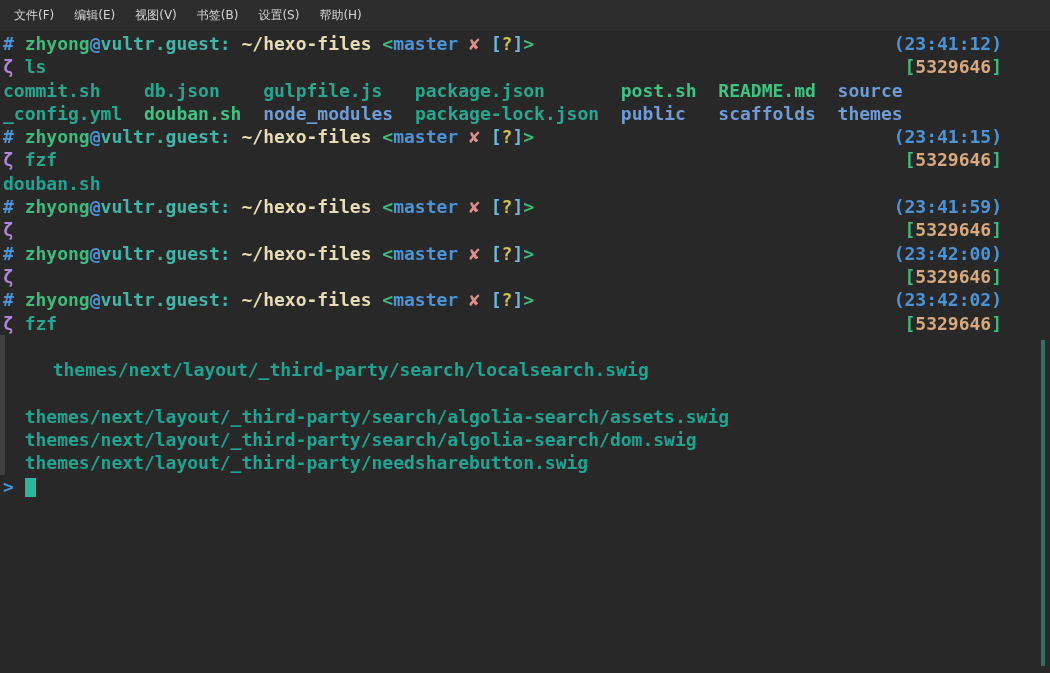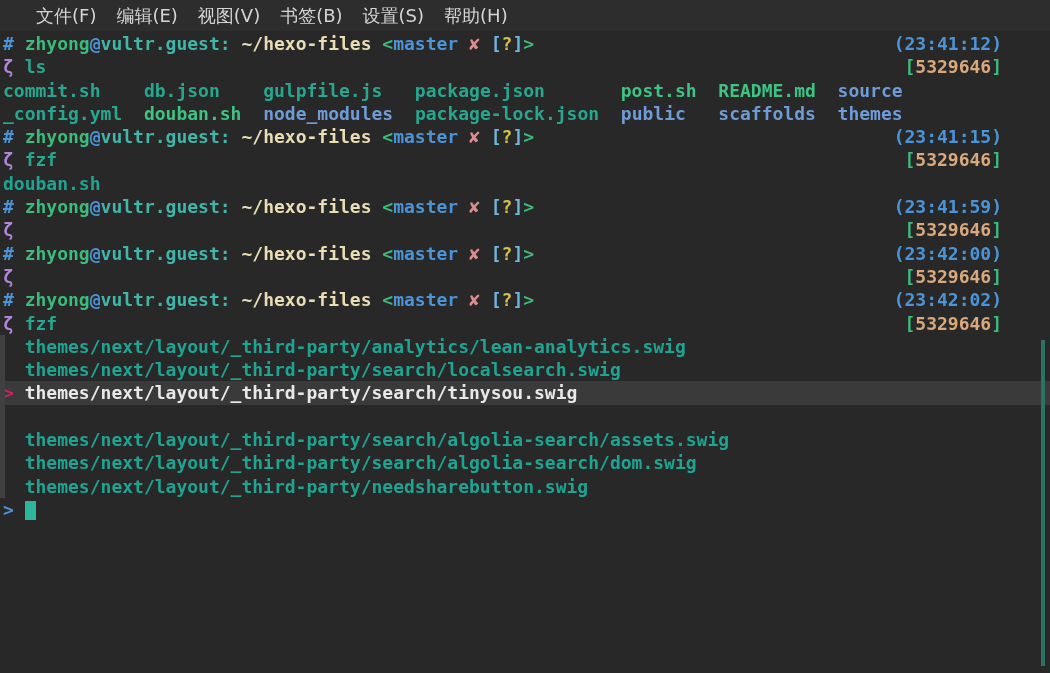--- a/index.html
+++ b/index.html
@@ -1,22 +1,22 @@
 <!DOCTYPE html>
 <html style="--bg: #282828; --menubar-bg: #2d2d2d; --menu-fg: #d5d5d5; --fg: #d0d0d0; --blue: #4c94d8; --green: #3cbb7c; --teal: #40b5a8; --file: #27a78f; --item: #1fa491; --dir: #6f9bd6; --exec: #3ec383; --cream: #e9ddb4; --pink: #dc8d8d; --cyan: #6fb7dd; --yellow: #cfc14a; --purple: #af87d6; --tan: #d9a97e; --khaki: #c2bd7c; --pointer: #cc2264; --seltext: #e8e8e8; --selbg: #3a3a3a; --gutter: #404040; --cursor: #2cb79c; --scrollbar: #2e7265;"><head>
 <meta charset="utf-8">
 <style>
   * { margin:0; padding:0; box-sizing:border-box; }
   html,body { width:1050px; height:673px; overflow:hidden; background:var(--bg,#282828); }
   .app { width:1050px; height:673px; display:flex; flex-direction:column;
          font-family:"DejaVu Sans Mono","Liberation Mono",monospace; }
   .menubar { height:31px; flex:0 0 31px; background:var(--menubar-bg,#2d2d2d);
-             display:flex; align-items:center; padding-left:26px;
+             display:flex; align-items:center; padding-left:4px;
              font-family:"DejaVu Sans","Liberation Sans",sans-serif;
-             font-size:18px; color:var(--menu-fg,#d5d5d5); }
+             font-size:12px; color:var(--menu-fg,#d5d5d5); }
   .menu-item { padding:0 10px; line-height:31px; cursor:default; }
   .terminal { position:relative; flex:1; background:var(--bg,#282828);
               font-size:18px; line-height:23.3px; padding-top:1px;font-weight:bold; }
   .term-line { position:relative; height:23.3px; white-space:pre; padding-left:3px;
                font-size:18px; line-height:23.3px; }
   .term-line span { white-space:pre; }
   .term-line .right { position:absolute; right:48px; top:0; }
   .term-line.selected { background:var(--selbg,#3a3a3a); }
   .fzf-row::before { content:""; position:absolute; left:0; top:0; bottom:0;
                      width:5px; background:var(--gutter,#404040); }
@@ -46,23 +46,22 @@
         <div class="term-line"><span style="color: rgb(39, 167, 143);">_config.yml</span><span style="color: rgb(208, 208, 208);">  </span><span style="color: rgb(62, 195, 131);">douban.sh</span><span style="color: rgb(208, 208, 208);">  </span><span style="color: rgb(111, 155, 214);">node_modules</span><span style="color: rgb(208, 208, 208);">  </span><span style="color: rgb(39, 167, 143);">package-lock.json</span><span style="color: rgb(208, 208, 208);">  </span><span style="color: rgb(111, 155, 214);">public</span><span style="color: rgb(208, 208, 208);">   </span><span style="color: rgb(111, 155, 214);">scaffolds</span><span style="color: rgb(208, 208, 208);">  </span><span style="color: rgb(111, 155, 214);">themes</span></div>
         <div class="term-line"><span style="color: rgb(76, 148, 216);"># </span><span style="color: rgb(60, 187, 124);">zhyong</span><span style="color: rgb(76, 148, 216);">@</span><span style="color: rgb(64, 181, 168);">vultr.guest: </span><span style="color: rgb(233, 221, 180);">~/hexo-files </span><span style="color: rgb(60, 187, 124);">&lt;</span><span style="color: rgb(76, 148, 216);">master </span><span style="color: rgb(220, 141, 141);">✘ </span><span style="color: rgb(111, 183, 221);">[</span><span style="color: rgb(207, 193, 74);">?</span><span style="color: rgb(111, 183, 221);">]</span><span style="color: rgb(60, 187, 124);">&gt;</span><span class="right"><span style="color: rgb(76, 148, 216);">(23:41:15)</span></span></div>
         <div class="term-line"><span style="color: rgb(175, 135, 214);">ζ </span><span style="color: rgb(39, 167, 143);">fzf</span><span class="right"><span style="color: rgb(60, 187, 124);">[</span><span style="color: rgb(217, 169, 126);">5329646</span><span style="color: rgb(60, 187, 124);">]</span></span></div>
         <div class="term-line"><span style="color: rgb(31, 164, 145);">douban.sh</span></div>
         <div class="term-line"><span style="color: rgb(76, 148, 216);"># </span><span style="color: rgb(60, 187, 124);">zhyong</span><span style="color: rgb(76, 148, 216);">@</span><span style="color: rgb(64, 181, 168);">vultr.guest: </span><span style="color: rgb(233, 221, 180);">~/hexo-files </span><span style="color: rgb(60, 187, 124);">&lt;</span><span style="color: rgb(76, 148, 216);">master </span><span style="color: rgb(220, 141, 141);">✘ </span><span style="color: rgb(111, 183, 221);">[</span><span style="color: rgb(207, 193, 74);">?</span><span style="color: rgb(111, 183, 221);">]</span><span style="color: rgb(60, 187, 124);">&gt;</span><span class="right"><span style="color: rgb(76, 148, 216);">(23:41:59)</span></span></div>
         <div class="term-line"><span style="color: rgb(175, 135, 214);">ζ </span><span style="color: rgb(39, 167, 143);"></span><span class="right"><span style="color: rgb(60, 187, 124);">[</span><span style="color: rgb(217, 169, 126);">5329646</span><span style="color: rgb(60, 187, 124);">]</span></span></div>
         <div class="term-line"><span style="color: rgb(76, 148, 216);"># </span><span style="color: rgb(60, 187, 124);">zhyong</span><span style="color: rgb(76, 148, 216);">@</span><span style="color: rgb(64, 181, 168);">vultr.guest: </span><span style="color: rgb(233, 221, 180);">~/hexo-files </span><span style="color: rgb(60, 187, 124);">&lt;</span><span style="color: rgb(76, 148, 216);">master </span><span style="color: rgb(220, 141, 141);">✘ </span><span style="color: rgb(111, 183, 221);">[</span><span style="color: rgb(207, 193, 74);">?</span><span style="color: rgb(111, 183, 221);">]</span><span style="color: rgb(60, 187, 124);">&gt;</span><span class="right"><span style="color: rgb(76, 148, 216);">(23:42:00)</span></span></div>
         <div class="term-line"><span style="color: rgb(175, 135, 214);">ζ </span><span style="color: rgb(39, 167, 143);"></span><span class="right"><span style="color: rgb(60, 187, 124);">[</span><span style="color: rgb(217, 169, 126);">5329646</span><span style="color: rgb(60, 187, 124);">]</span></span></div>
         <div class="term-line"><span style="color: rgb(76, 148, 216);"># </span><span style="color: rgb(60, 187, 124);">zhyong</span><span style="color: rgb(76, 148, 216);">@</span><span style="color: rgb(64, 181, 168);">vultr.guest: </span><span style="color: rgb(233, 221, 180);">~/hexo-files </span><span style="color: rgb(60, 187, 124);">&lt;</span><span style="color: rgb(76, 148, 216);">master </span><span style="color: rgb(220, 141, 141);">✘ </span><span style="color: rgb(111, 183, 221);">[</span><span style="color: rgb(207, 193, 74);">?</span><span style="color: rgb(111, 183, 221);">]</span><span style="color: rgb(60, 187, 124);">&gt;</span><span class="right"><span style="color: rgb(76, 148, 216);">(23:42:02)</span></span></div>
         <div class="term-line"><span style="color: rgb(175, 135, 214);">ζ </span><span style="color: rgb(39, 167, 143);">fzf</span><span class="right"><span style="color: rgb(60, 187, 124);">[</span><span style="color: rgb(217, 169, 126);">5329646</span><span style="color: rgb(60, 187, 124);">]</span></span></div>
-        <div class="term-line fzf-row"><span style="color: rgb(208, 208, 208);">  </span><span style="color: rgb(31, 164, 145);">themes/next/layout/_third-party/analytics/lean-analytics.swig</span></div>
-        <div class="term-line fzf-row"><span style="color: rgb(208, 208, 208);">  </span><span style="color: rgb(31, 164, 145);">themes/next/layout/_third-party/search/localsearch.swig</span></div>
-        <div class="term-line fzf-row selected"><span style="color: rgb(204, 34, 100);">&gt; </span><span style="color: rgb(232, 232, 232);">themes/next/layout/_third-party/search/tinysou.swig</span></div>
+        <div class="term-line fzf-row"><span style="color: rgb(208, 208, 208);">  </span></div>
+        <div class="term-line fzf-row"><span style="color: rgb(208, 208, 208);">  </span><span style="color: rgb(31, 164, 145); margin-left: 28px;">themes/next/layout/_third-party/search/localsearch.swig</span></div>
         <div class="term-line fzf-row"><span style="color: rgb(208, 208, 208);">  </span></div>
         <div class="term-line fzf-row"><span style="color: rgb(208, 208, 208);">  </span><span style="color: rgb(31, 164, 145);">themes/next/layout/_third-party/search/algolia-search/assets.swig</span></div>
         <div class="term-line fzf-row"><span style="color: rgb(208, 208, 208);">  </span><span style="color: rgb(31, 164, 145);">themes/next/layout/_third-party/search/algolia-search/dom.swig</span></div>
         <div class="term-line fzf-row"><span style="color: rgb(208, 208, 208);">  </span><span style="color: rgb(31, 164, 145);">themes/next/layout/_third-party/needsharebutton.swig</span></div>
         <div class="term-line"><span style="color: rgb(76, 148, 216);">&gt; </span><span class="cursor"></span></div>
       </div>
     <div class="scrollbar-thumb"></div>
   </div>
 </div>
 

